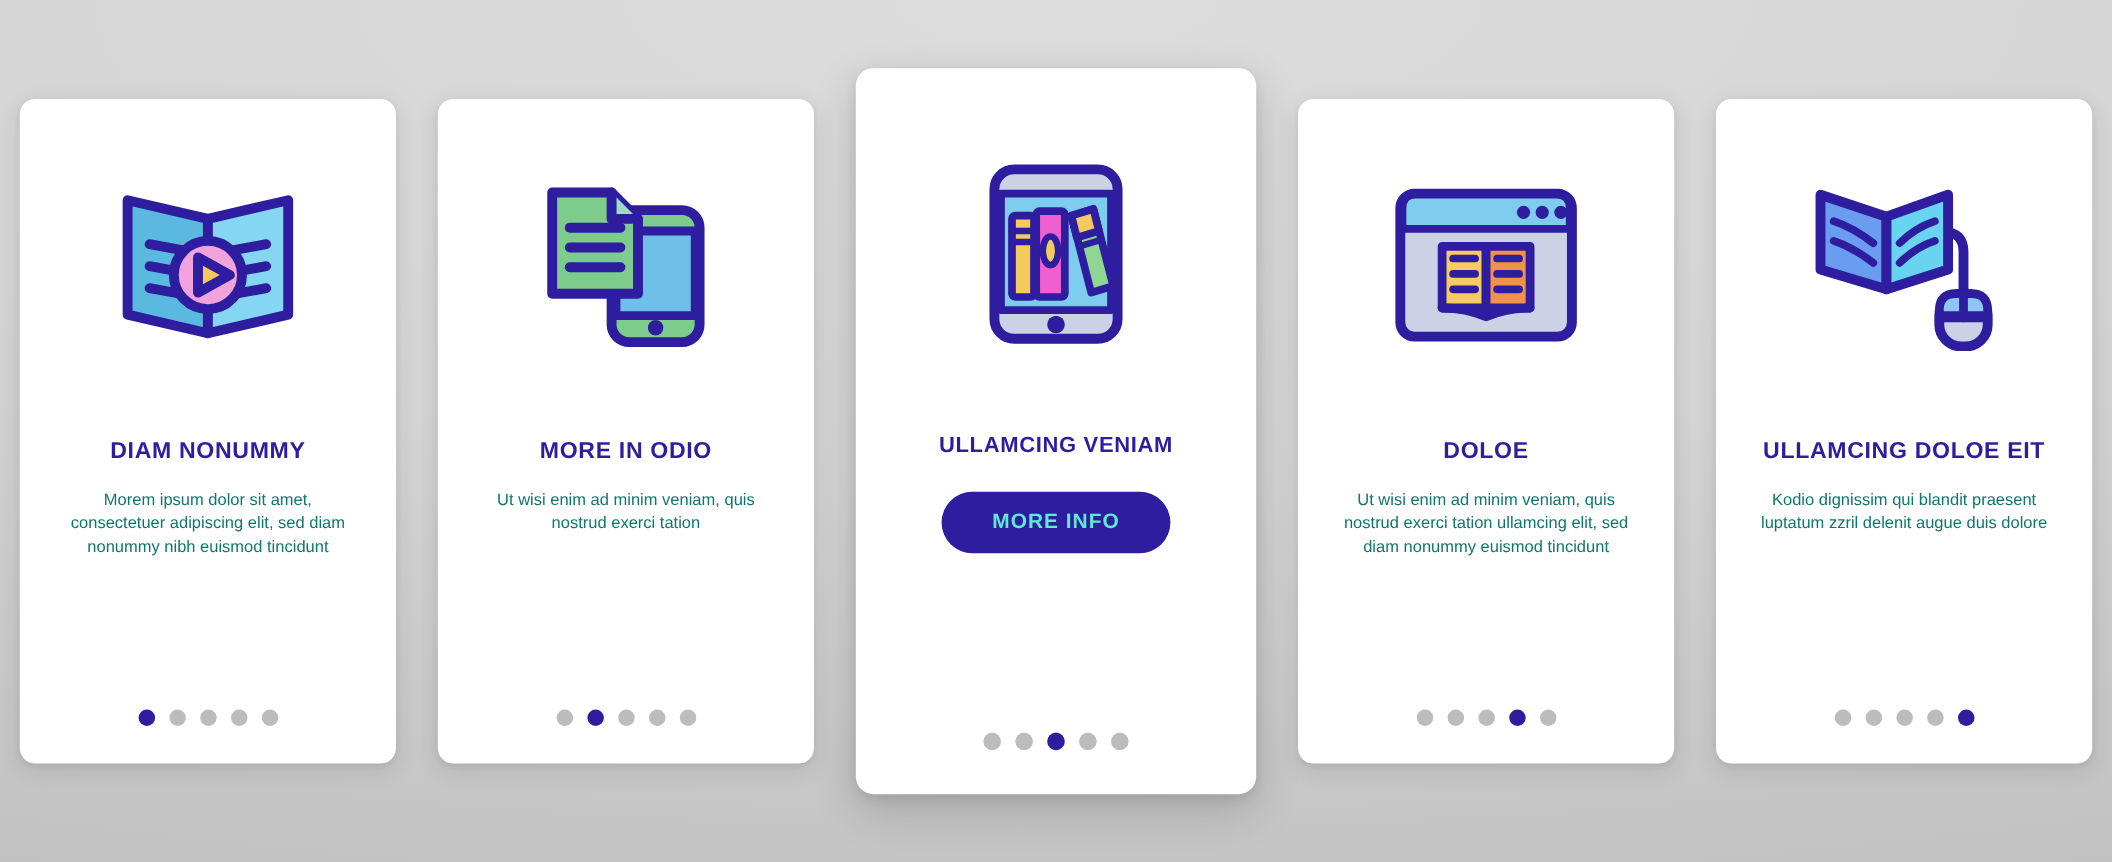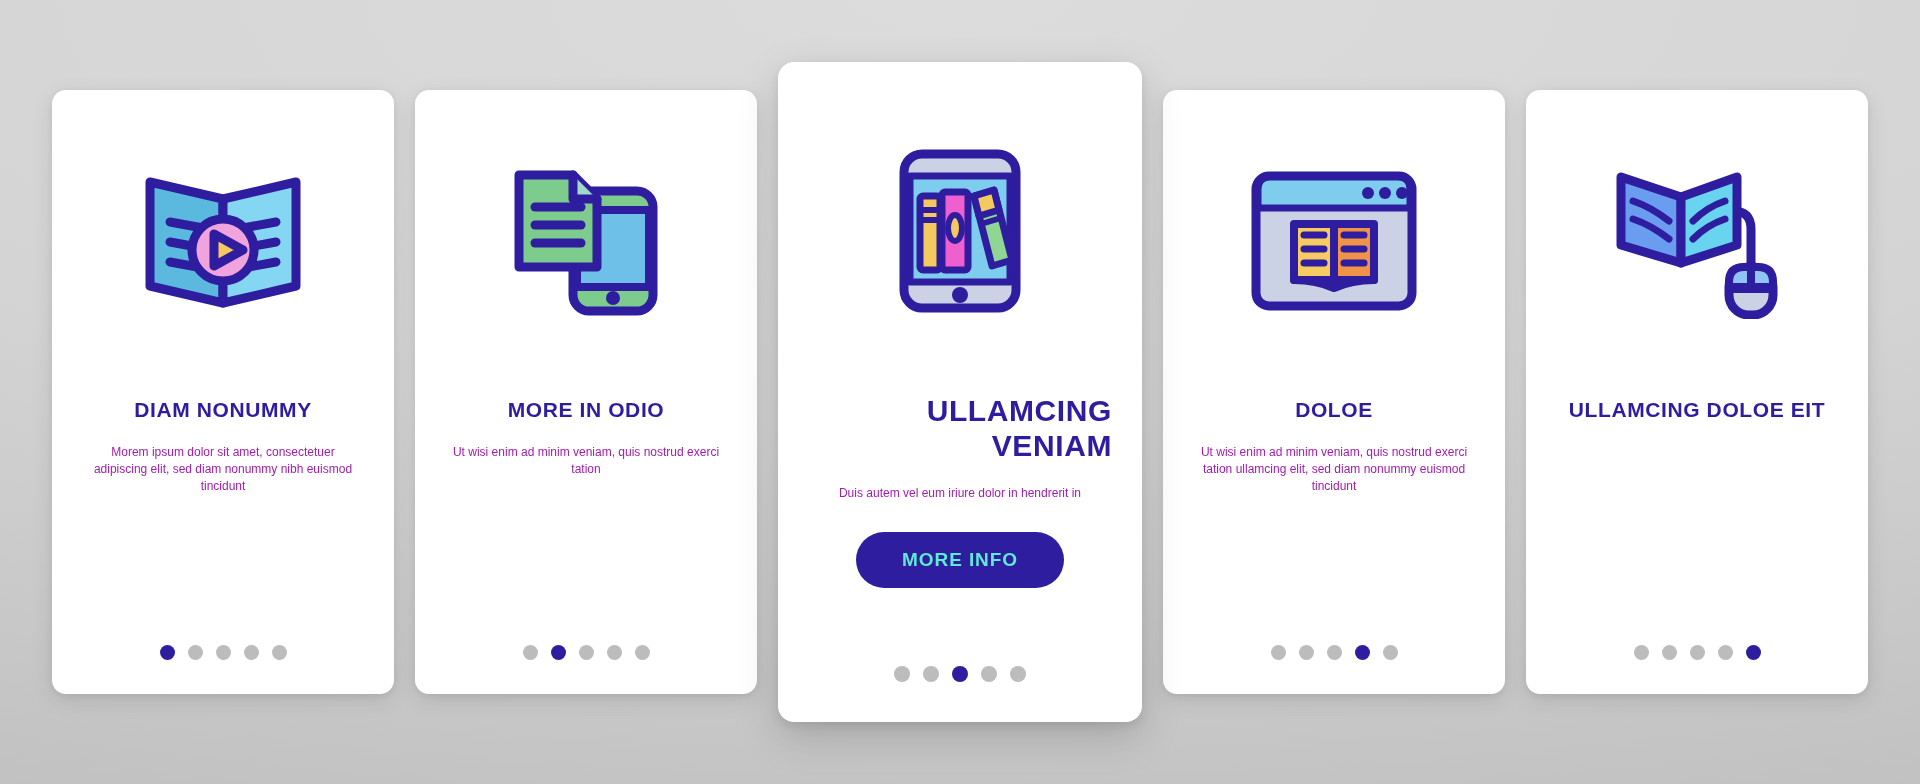--- a/index.html
+++ b/index.html
@@ -21,21 +21,21 @@
     justify-content: center;
   }
 
   .stage {
     width: 1920px;
     height: 784px;
     position: relative;
     display: flex;
     align-items: center;
     justify-content: center;
-    gap: 21px;
+    gap: 38px;
   }
 
   
   .card {
     width: 342px;
     height: 604px;
     background: #ffffff;
     border-radius: 14px;
     box-shadow: 0 6px 22px rgba(0,0,0,0.10), 0 2px 6px rgba(0,0,0,0.06);
     display: flex;
@@ -72,29 +72,28 @@
   .card-title {
     font-size: 21px;
     font-weight: bold;
     letter-spacing: 0.6px;
     color: #2e1d9e;
     text-align: center;
     margin-top: 52px;
     line-height: 1.15;
   }
   .card.featured .card-title {
-    font-size: 30px;
+    font-size: 20px;
     margin-top: 48px;
-    text-align: right;
   }
 
   .card-body {
-    font-size: 12px;
+    font-size: 15px;
     line-height: 1.42;
-    color: #a21caf;
+    color: #0f766e;
     text-align: center;
     margin-top: 22px;
     max-width: 278px;
   }
   .card.featured .card-body {
     margin-top: 22px;
     max-width: 246px;
   }
 
   
@@ -209,21 +208,20 @@
           <rect x="44" y="44" width="26" height="78" rx="3" fill="#ee5fd0" stroke-width="7"></rect>
           <ellipse cx="57" cy="80" rx="7" ry="13" fill="#f4c95d" stroke-width="6"></ellipse>
           <path d="M76 48 L96 42 L114 112 L94 118 Z" fill="#8fd694" stroke-width="7"></path>
           <path d="M78 58 L98 52" stroke-width="6"></path>
           <path d="M83 76 L103 70" stroke-width="6"></path>
           <path d="M76 48 L96 42 L101 62 L81 68 Z" fill="#f4c95d" stroke-width="7"></path>
         </g>
       </svg>
     </div>
     <div class="card-title">ULLAMCING VENIAM</div>
-    <div class="card-body">Duis autem vel eum iriure dolor in hendrerit in</div>
     <button class="cta">MORE INFO</button>
     <div class="dots">
       <span class="dot"></span>
       <span class="dot"></span>
       <span class="dot active"></span>
       <span class="dot"></span>
       <span class="dot"></span>
     </div>
   </div>
 
@@ -271,20 +269,21 @@
           <path d="M112 38 Q94 44 80 58" stroke-width="7"></path>
           <path d="M112 56 Q94 62 80 76" stroke-width="7"></path>
           <rect x="116" y="104" width="44" height="48" rx="20" fill="#ccd2e6"></rect>
           <path d="M116 126 L160 126" stroke-width="8"></path>
           <path d="M116 124 L116 119 Q116 104 131 104 L145 104 Q160 104 160 119 L160 124 Z" fill="#8fc5f5" stroke-width="8"></path>
           <path d="M138 104 L138 126" stroke-width="8"></path>
         </g>
       </svg>
     </div>
     <div class="card-title">ULLAMCING DOLOE EIT</div>
+    <div class="card-body">Kodio dignissim qui blandit praesent luptatum zzril delenit augue duis dolore</div>
     <div class="dots">
       <span class="dot"></span>
       <span class="dot"></span>
       <span class="dot"></span>
       <span class="dot"></span>
       <span class="dot active"></span>
     </div>
   </div>
 
 </div>

